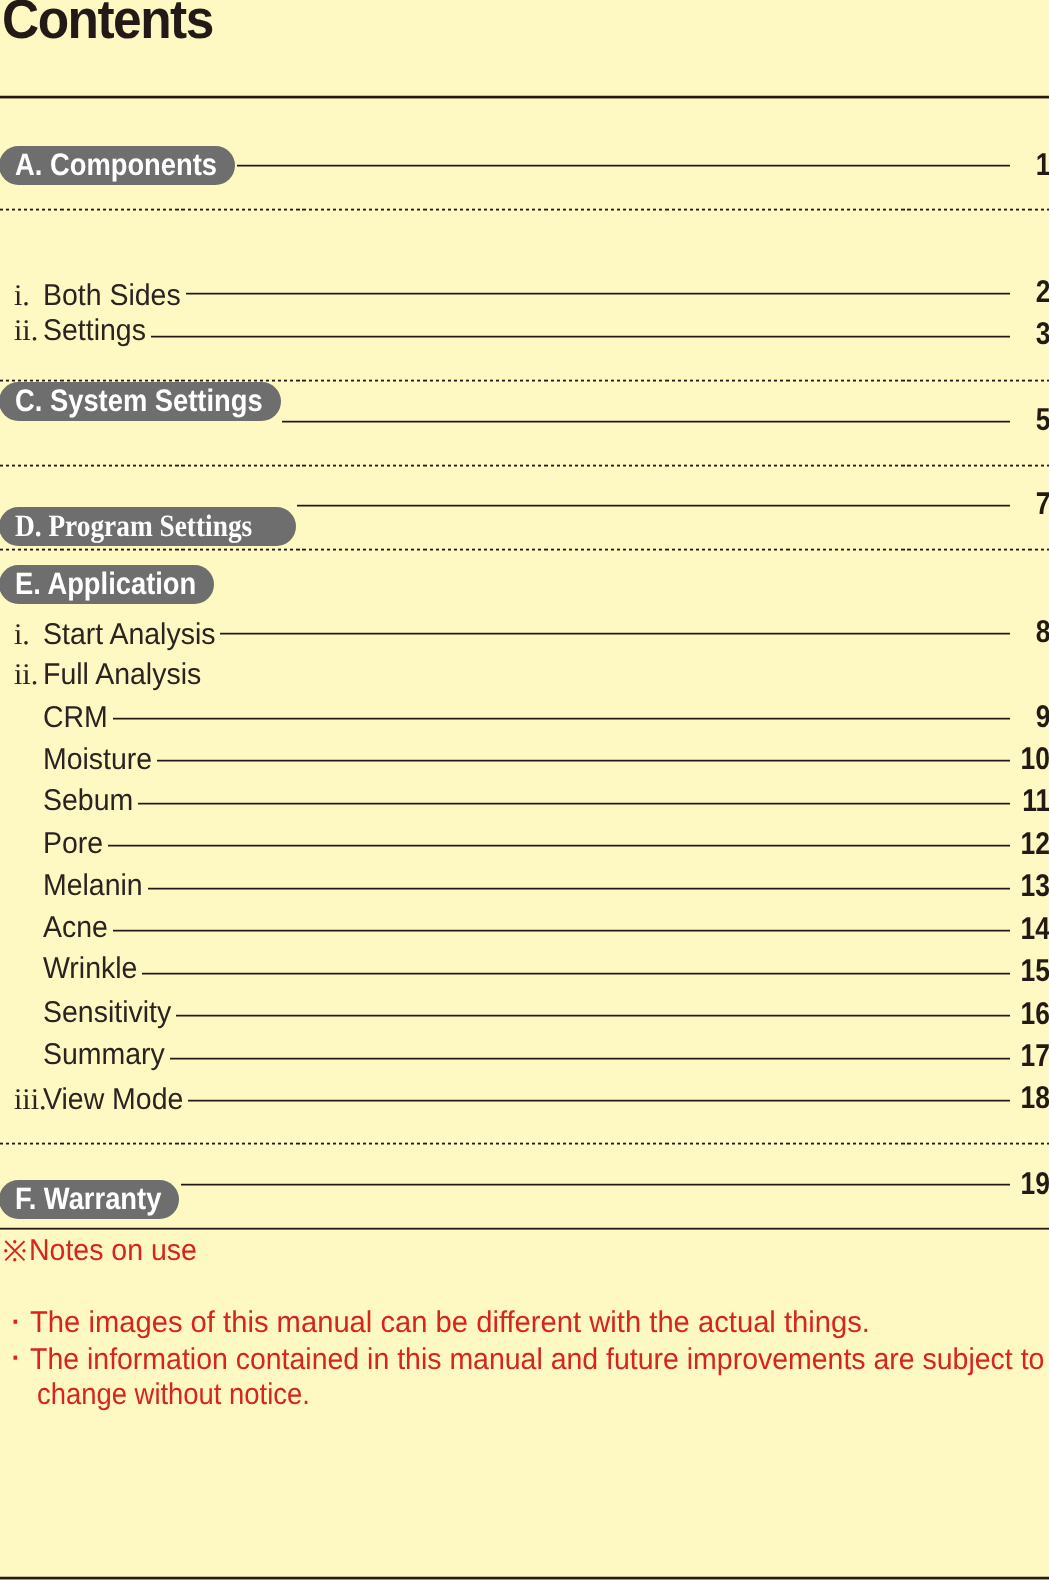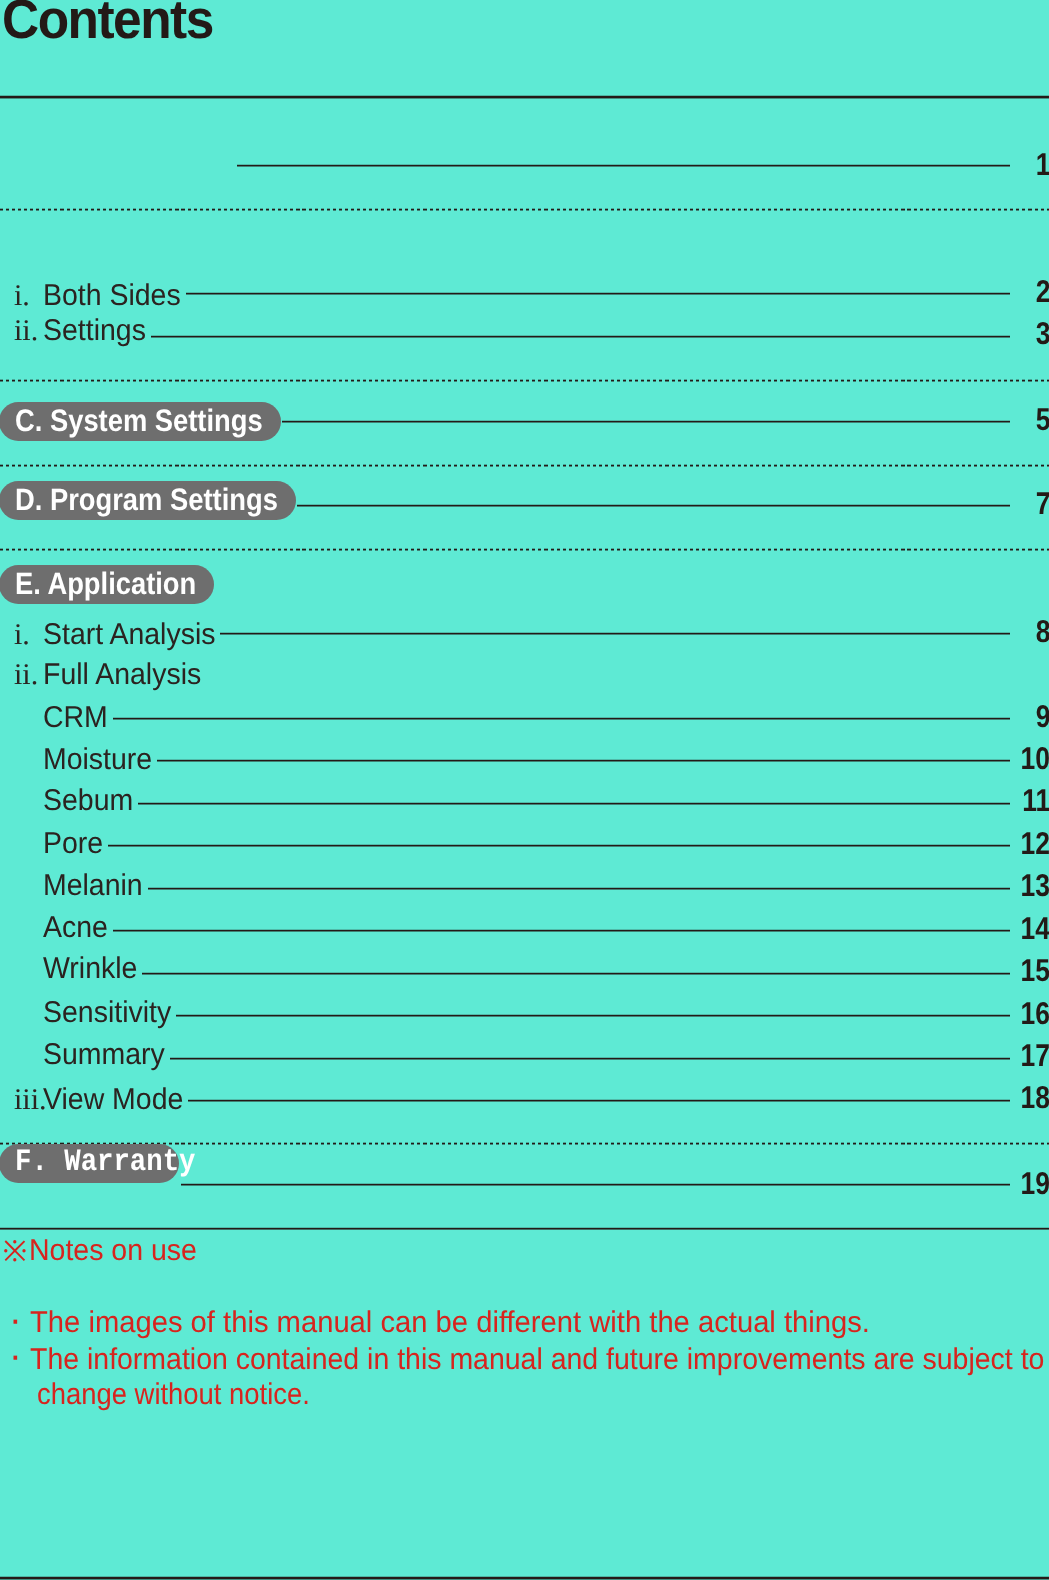--- a/index.html
+++ b/index.html
@@ -3,21 +3,21 @@
 <meta charset="utf-8">
 <title>Contents</title>
 <style>
   html,body{margin:0;padding:0;background:#fff;}
   body{width:1049px;height:1580px;background:#fff;
        font-family:"Liberation Sans",sans-serif;
        -webkit-font-smoothing:antialiased;
        text-rendering:geometricPrecision;
        -moz-osx-font-smoothing:grayscale;}
   *{-webkit-font-smoothing:antialiased;}
-  .page{position:relative;width:1049px;height:1580px;overflow:hidden;background:#5eead4;}
+  .page{position:relative;width:1049px;height:1580px;overflow:hidden;background:#fef9c3;}
 
   .title{position:absolute;left:2.0px;font-size:55px;font-weight:bold;
          color:#231a17;white-space:nowrap;line-height:1;letter-spacing:-1.6px;
          transform:scaleX(0.935);transform-origin:left bottom;}
 
   .rule{position:absolute;left:0;width:1049px;height:4px;
         background:linear-gradient(to bottom,
           rgba(35,26,23,0) 0%, rgba(35,26,23,0.45) 22%,
           rgba(35,26,23,1) 36%, rgba(35,26,23,1) 74%,
           rgba(35,26,23,0.42) 88%, rgba(35,26,23,0) 100%);}
@@ -61,42 +61,45 @@
         transform:scaleX(var(--sx,0.96));transform-origin:left bottom;}
   .notebullet{position:absolute;color:#d7241e;font-size:38px;line-height:1;}
 </style>
 </head>
 <body>
 
 <div class="page">
   <div class="title" style="top: -7.9px;">Contents</div>
   <div class="rule" style="top:95.2px"></div>
 
+  <div class="pill" style="left: -1px; top: 146.1px; width: 236.033px;">
+    <span class="plabel">A. Components</span>
+  </div>
   <div class="leader" style="left: 236.631px; top: 163.9px; width: 772.969px;"></div>
   <div class="pnum" style="top: 148.9px;">1</div>
   <div class="dotrule" style="top:208.3px"></div>
 
   <div class="rom" style="left: 14px; top: 281px;">i.</div>
   <div class="item" style="left: 42.9px; top: 281px;">Both Sides</div>
   <div class="leader" style="left: 185.585px; top: 291.9px; width: 824.015px;"></div>
   <div class="pnum" style="top: 275.8px;">2</div>
   <div class="rom" style="left: 14px; top: 315.8px;">ii.</div>
   <div class="item" style="left: 42.9px; top: 315.8px;">Settings</div>
   <div class="leader" style="left: 150.768px; top: 334.8px; width: 858.832px;"></div>
   <div class="pnum" style="top: 317.8px;">3</div>
   <div class="dotrule" style="top:379.2px"></div>
 
-  <div class="pill" style="left: -1px; top: 402px; width: 281.677px;">
+  <div class="pill" style="left: -1px; top: 382px; width: 281.677px;">
     <span class="plabel">C. System Settings</span>
   </div>
   <div class="leader" style="left: 282.272px; top: 420.4px; width: 727.328px;"></div>
   <div class="pnum" style="top: 404.1px;">5</div>
   <div class="dotrule" style="top:463.8px"></div>
 
-  <div class="pill" style="left: -1px; top: 481px; width: 296.836px;">
+  <div class="pill" style="left: -1px; top: 507px; width: 296.836px; font-family: Liberation Serif, serif;">
     <span class="plabel">D. Program Settings</span>
   </div>
   <div class="leader" style="left: 297.428px; top: 504.4px; width: 712.172px;"></div>
   <div class="pnum" style="top: 487.9px;">7</div>
   <div class="dotrule" style="top:547.6px"></div>
 
   <div class="pill" style="left: -1px; top: 565px; width: 215.279px;">
     <span class="plabel">E. Application</span>
   </div>
   <div class="rom" style="left: 14px; top: 619.8px;">i.</div>
@@ -131,21 +134,21 @@
   <div class="pnum" style="top: 997.54px;">16</div>
   <div class="item" style="left: 42.9px; top: 1039.8px;">Summary</div>
   <div class="leader" style="left: 169.704px; top: 1056.6px; width: 839.896px;"></div>
   <div class="pnum" style="top: 1039.97px;">17</div>
   <div class="rom" style="left: 14px; top: 1084.7px;">iii.</div>
   <div class="item" style="left: 42.9px; top: 1084.7px;">View Mode</div>
   <div class="leader" style="left: 188.224px; top: 1099.06px; width: 821.376px;"></div>
   <div class="pnum" style="top: 1082.4px;">18</div>
   <div class="dotrule" style="top:1142.4px"></div>
 
-  <div class="pill" style="left: -1px; top: 1144px; width: 180.371px; font-family: Liberation Mono, monospace;">
+  <div class="pill" style="left: -1px; top: 1180px; width: 180.371px;">
     <span class="plabel">F. Warranty</span>
   </div>
   <div class="leader" style="left: 180.959px; top: 1183.3px; width: 828.641px;"></div>
   <div class="pnum" style="top: 1168.4px;">19</div>
 
   <div class="rule thin" style="top:1226.8px"></div>
   <div class="notemark" style="left: 2.8px; top: 1238.3px;">※</div>
   <div class="notehead" style="left: 28.6px; top: 1235.8px;">Notes on use</div>
   <div class="notebullet" style="left: 9px; top: 1300.5px;">·</div>
   <div class="noteline" style="left: 30.3px; top: 1308.4px; --sx: 0.973;">The images of this manual can be different with the actual things.</div>

